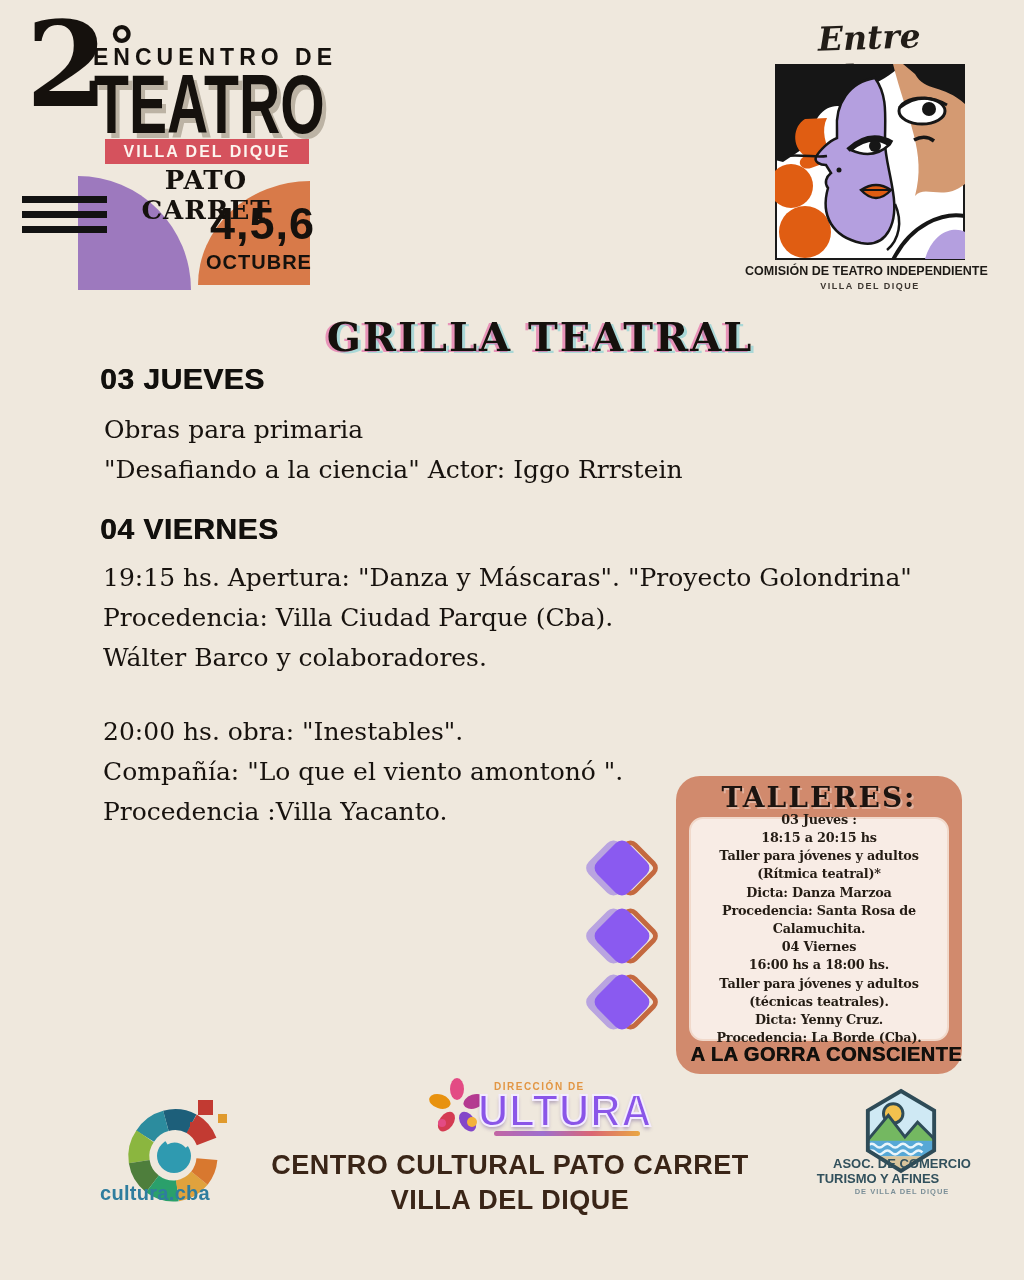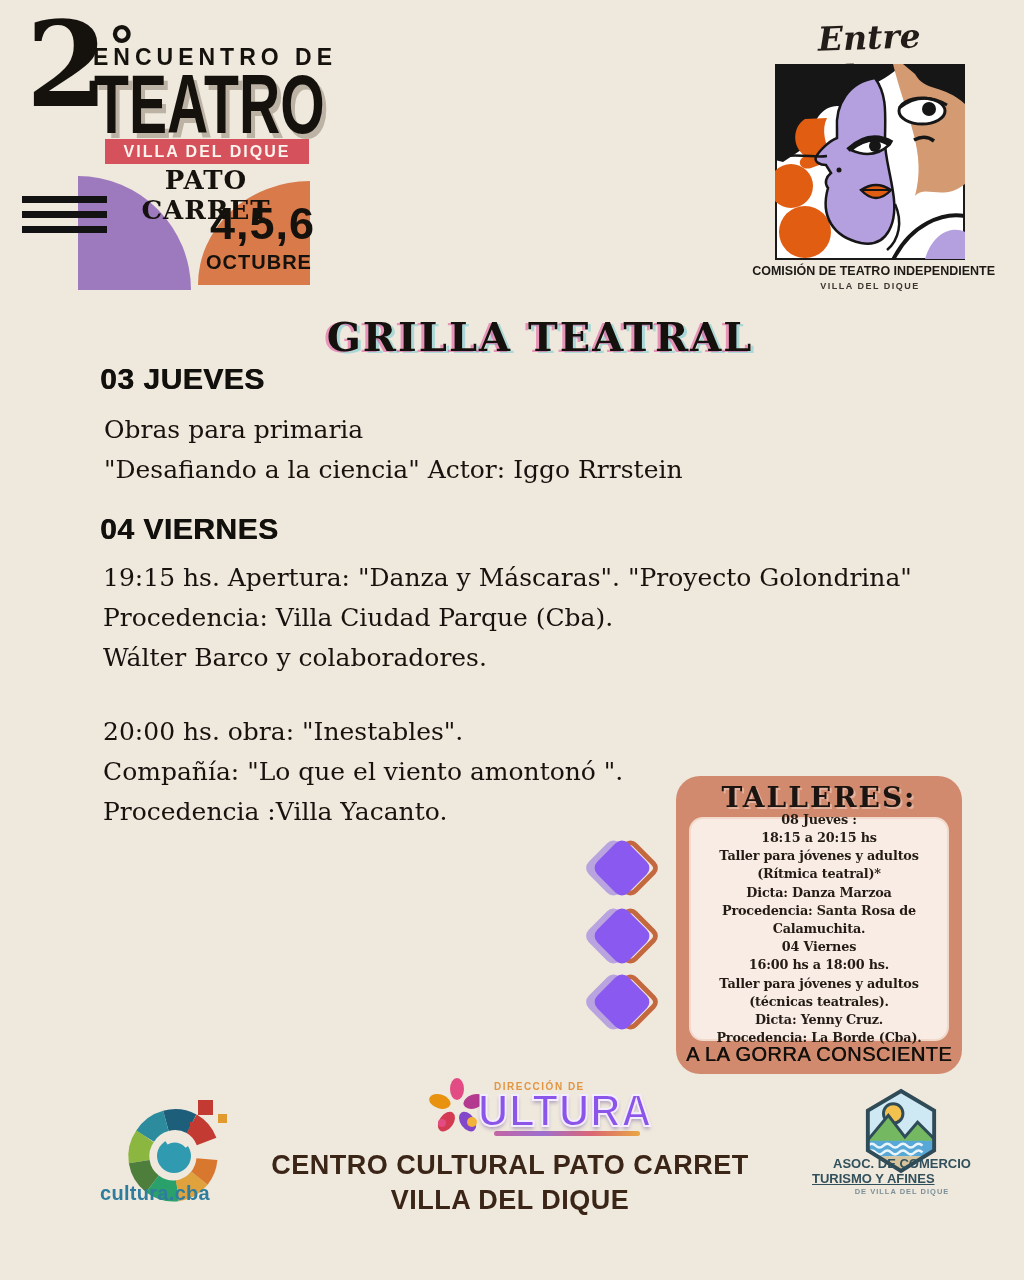--- a/index.html
+++ b/index.html
@@ -18,21 +18,21 @@
   .q-purple{left:78px;top:176px;width:113px;height:114px;background:#9d79be;border-radius:0 100% 0 0;}
   .q-orange{left:198px;top:181px;width:112px;height:104px;background:#d87a49;border-radius:100% 0 0 0;}
   .dates{left:210px;top:198px;width:100px;text-align:center;font-weight:900;font-size:45px;color:#15110d;letter-spacing:1px;}
   .month{left:206px;top:251px;width:106px;text-align:center;font-weight:900;font-size:20px;color:#15110d;letter-spacing:1px;}
   .menu-lines{left:22px;top:196px;width:85px;}
   .menu-lines i{display:block;height:7px;background:#121212;margin-bottom:8px;}
 
   
   .et-name{left:760px;top:18px;width:220px;text-align:center;font-family:"DejaVu Serif",serif;font-style:italic;font-weight:700;font-size:33px;color:#221d18;transform:rotate(-2deg);}
   .et-art{left:775px;top:64px;width:190px;height:196px;}
-  .et-org1{left:745px;top:264px;width:250px;text-align:right;font-weight:800;font-size:12.5px;color:#1d1a16;}
+  .et-org1{left:745px;top:264px;width:250px;text-align:left;font-weight:800;font-size:12.5px;color:#1d1a16;}
   .et-org2{left:745px;top:281px;width:250px;text-align:center;font-weight:700;font-size:9px;letter-spacing:1.5px;color:#3c3630;}
 
   
   .grilla-title{left:70px;top:313px;width:940px;text-align:center;font-family:"DejaVu Serif",serif;font-weight:900;font-size:40px;letter-spacing:2px;color:#15110d;text-shadow:-3px 1px 0 rgba(226,62,148,.5),3px 2px 0 rgba(86,198,208,.45);}
   .day-label{font-weight:900;font-size:30px;letter-spacing:.5px;color:#12100d;text-shadow:.6px 0 0 #12100d;}
   .day1-label{left:100px;top:362px;}
   .day2-label{left:100px;top:512px;}
   .sched{font-family:"DejaVu Serif",serif;font-weight:500;font-size:25px;line-height:40px;color:#17120e;}
   .day1-lines{left:104px;top:410px;width:830px;}
   .block1{left:103px;top:558px;width:840px;}
@@ -45,34 +45,34 @@
   .diamond .sh{background:#b9a4e0;transform:translate(-6px,6px);}
   .diamond .ol{background:transparent;border:5px solid #c4693f;box-sizing:border-box;transform:translate(6px,-6px);}
   .diamond .fi{background:#8a5af0;}
   .dm1{left:600px;top:846px;} .dm2{left:600px;top:914px;} .dm3{left:600px;top:980px;}
 
   
   .talleres-box{left:676px;top:776px;width:286px;height:298px;background:#d18a6d;border-radius:24px;}
   .talleres-title{left:676px;top:781px;width:286px;text-align:center;font-family:"DejaVu Serif",serif;font-weight:900;font-size:28px;letter-spacing:2px;color:#1c1410;text-shadow:2px 2px 0 rgba(255,255,255,.35);}
   .talleres-inner{left:689px;top:817px;width:260px;height:224px;background:#f8ece5;border:2px solid #f1d9cb;box-sizing:border-box;border-radius:14px;padding:5px 8px;display:flex;flex-direction:column;justify-content:center;}
   .talleres-inner span{display:block;text-align:center;font-family:"DejaVu Serif",serif;font-weight:700;font-size:12.8px;line-height:18.2px;color:#241c14;letter-spacing:-.2px;}
-  .gorra{left:676px;top:1043px;width:286px;text-align:center;font-weight:400;font-size:20px;letter-spacing:.5px;color:#12100d;text-shadow:.6px 0 0 #12100d;}
+  .gorra{left:676px;top:1043px;width:286px;text-align:right;font-weight:700;font-size:20px;letter-spacing:.5px;color:#12100d;text-shadow:.6px 0 0 #12100d;}
 
   
   .cba-logo{left:118px;top:1098px;width:112px;height:112px;}
   .cba-label{left:100px;top:1182px;width:150px;text-align:left;font-weight:800;font-size:20px;color:#2f7d9e;letter-spacing:.3px;}
   .cult-icon{left:428px;top:1078px;width:58px;height:58px;}
   .cult-small{left:494px;top:1081px;font-weight:800;font-size:10px;letter-spacing:1.5px;color:#e0882a;opacity:.85;filter:blur(.4px);}
   .cult-word{left:478px;top:1086px;font-weight:900;font-size:44px;color:#8a55e8;letter-spacing:1px;-webkit-text-stroke:2px #f4ecff;text-shadow:0 3px 4px rgba(70,40,120,.35);transform:scaleX(.95);transform-origin:left;}
   .cult-bar{left:494px;top:1131px;width:146px;height:5px;border-radius:3px;background:linear-gradient(90deg,#b43a90,#8347c9,#d43b52,#e8920f);opacity:.75;filter:blur(.6px);}
   .venue1{left:210px;top:1150px;width:600px;text-align:center;font-weight:900;font-size:27px;color:#3a2517;letter-spacing:.5px;}
   .venue2{left:210px;top:1185px;width:600px;text-align:center;font-weight:900;font-size:27px;color:#3a2517;letter-spacing:.5px;}
   .asoc-badge{left:862px;top:1088px;width:78px;height:86px;}
   .asoc1{left:812px;top:1156px;width:180px;text-align:center;font-weight:800;font-size:13px;color:#31505c;}
-  .asoc2{left:812px;top:1171px;width:180px;text-align:left;font-weight:800;font-size:13px;color:#31505c;text-decoration:underline;}
+  .asoc2{left:788px;top:1171px;width:180px;text-align:center;font-weight:800;font-size:13px;color:#31505c;}
   .asoc3{left:812px;top:1187px;width:180px;text-align:center;font-weight:700;font-size:7.5px;letter-spacing:1px;color:#7b8f98;}
 </style>
 </head>
 <body>
 
 <div id="poster">
 
   <div class="abs q-purple"></div>
   <div class="abs q-orange"></div>
   <div class="abs menu-lines">
@@ -151,21 +151,21 @@
     </div>
   <div class="abs diamond dm3">
       <i class="sh"></i>
       <i class="ol"></i>
       <i class="fi"></i>
     </div>
 
   <div class="abs talleres-box"></div>
   <div class="abs talleres-title">TALLERES:</div>
   <div class="abs talleres-inner">
-    <span>08 Jueves :</span>
+    <span>03 Jueves :</span>
     <span>18:15 a 20:15 hs</span>
     <span>Taller para jóvenes y adultos (Rítmica teatral)*</span>
     <span>Dicta: Danza Marzoa</span>
     <span>Procedencia: Santa Rosa de Calamuchita.</span>
     <span>04 Viernes</span>
     <span>16:00 hs a 18:00 hs.</span>
     <span>Taller para jóvenes y adultos (técnicas teatrales).</span>
     <span>Dicta: Yenny Cruz.</span>
     <span>Procedencia: La Borde (Cba).</span>
   </div>

